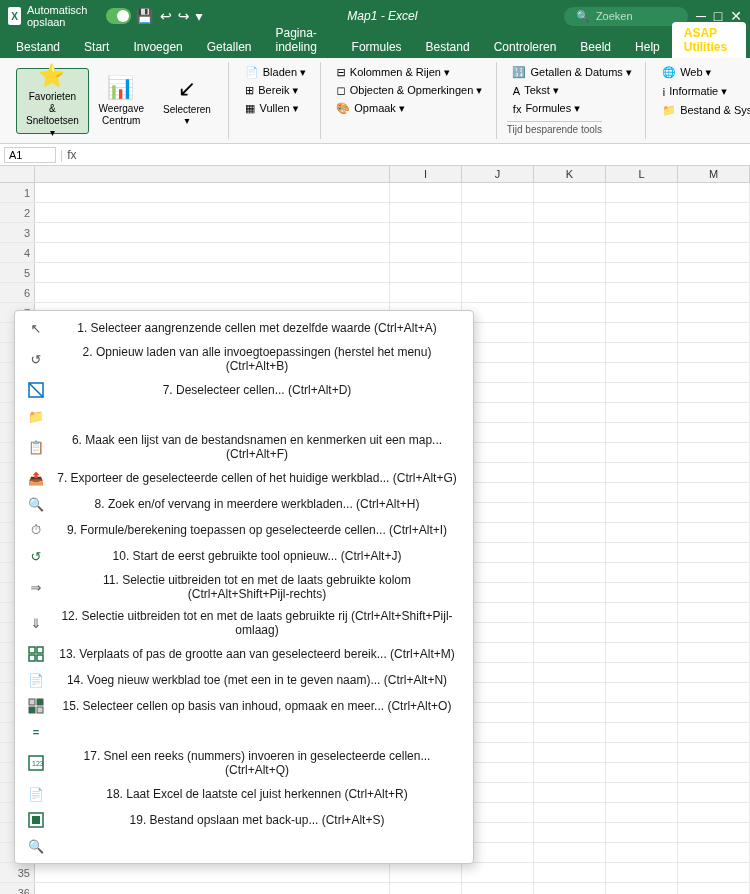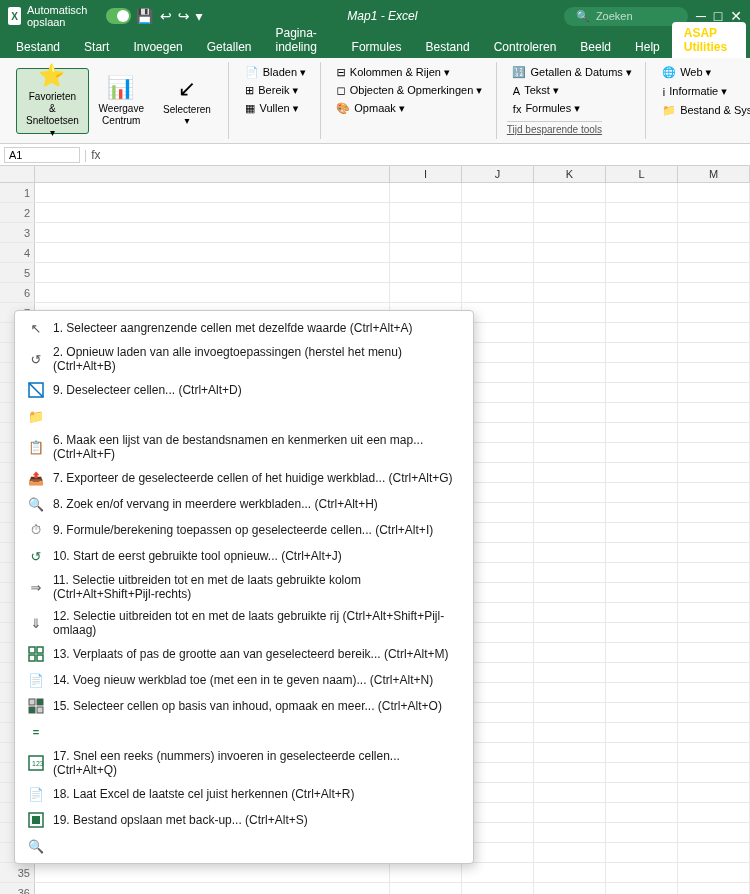--- a/index.html
+++ b/index.html
@@ -81,21 +81,21 @@
     .formula-bar {
       background: white;
       border-bottom: 1px solid #d0d0d0;
       height: 22px;
       display: flex;
       align-items: center;
       padding: 0 4px;
       gap: 4px;
       font-size: 12px;
     }
-    .name-box { width: 76px; border: 1px solid #d0d0d0; padding: 1px 4px; font-size: 11px; }
+    .name-box { width: 52px; border: 1px solid #d0d0d0; padding: 1px 4px; font-size: 11px; }
     .formula-sep { color: #ccc; }
     .col-headers { display: flex; background: #f2f2f2; border-bottom: 1px solid #d0d0d0; }
     .row-num-header { width: 35px; min-width: 35px; border-right: 1px solid #d0d0d0; }
     .col-header { width: 72px; min-width: 72px; text-align: center; font-size: 11px; padding: 2px 0; border-right: 1px solid #d0d0d0; color: #333; }
     .sheet-row { display: flex; height: 20px; border-bottom: 1px solid #e8e8e8; }
     .row-num { width: 35px; min-width: 35px; text-align: right; padding-right: 4px; font-size: 11px; color: #666; background: #f2f2f2; border-right: 1px solid #d0d0d0; line-height: 20px; }
     .cell { width: 72px; min-width: 72px; border-right: 1px solid #e8e8e8; padding: 0 2px; font-size: 11px; line-height: 20px; overflow: hidden; }
 
     
     .dropdown-menu {
@@ -113,21 +113,21 @@
     .menu-item {
       display: flex;
       align-items: center;
       gap: 8px;
       padding: 4px 12px;
       cursor: pointer;
       font-size: 12px;
       color: #1a1a1a;
     }
     .menu-icon { width: 18px; height: 18px; min-width: 18px; display: flex; align-items: center; justify-content: center; font-size: 13px; }
-    .menu-text { flex: 1; }
+    .menu-text { flex: 1; text-align: center; }
 
     .spreadsheet-container {
       display: flex;
       flex-direction: column;
       background: white;
       flex: 1;
     }
   </style>
 </head>
 <body>
@@ -233,21 +233,21 @@
         </div>
       <div class="ribbon-btn-small">
           <span>A</span>
           <span>Tekst ▾</span>
         </div>
       <div class="ribbon-btn-small">
           <span>fx</span>
           <span>Formules ▾</span>
         </div>
     </div>
-    <div style="font-size:10px;color:#555;margin-top:2px;border-top:1px solid #ccc;padding-top:2px;text-decoration:underline;">Tijd besparende tools</div>
+    <div style="font-size:10px;color:#555;margin-top:2px;border-top:1px solid #ccc;padding-top:2px;">Tijd besparende tools</div>
   </div>
 
   <div class="ribbon-group">
     <div class="ribbon-col">
       <div class="ribbon-btn-small">
           <span>🌐</span>
           <span>Web ▾</span>
         </div>
       <div class="ribbon-btn-small">
           <span>ℹ</span>
@@ -618,21 +618,21 @@
       <div class="menu-icon" style="color:#555;">↺</div>
       <span class="menu-text">2. Opnieuw laden van alle invoegtoepassingen (herstel het menu) (Ctrl+Alt+B)</span>
     </div>
     <div class="menu-item">
       <div class="menu-icon">
         <svg width="16" height="16" viewBox="0 0 16 16">
             <rect x="1" y="1" width="14" height="14" fill="none" stroke="#0070c0" stroke-width="1.5"></rect>
             <line x1="1" y1="1" x2="15" y2="15" stroke="#0070c0" stroke-width="1.5"></line>
           </svg>
       </div>
-      <span class="menu-text">9. Deselecteer cellen... (Ctrl+Alt+D)</span>
+      <span class="menu-text">7. Deselecteer cellen... (Ctrl+Alt+D)</span>
     </div>
     <div class="menu-item">
       <div class="menu-icon" style="color:#e55a00;">📁</div>
     </div>
     <div class="menu-item">
       <div class="menu-icon" style="color:#e55a00;">📋</div>
       <span class="menu-text">6. Maak een lijst van de bestandsnamen en kenmerken uit een map... (Ctrl+Alt+F)</span>
     </div>
     <div class="menu-item">
       <div class="menu-icon" style="color:#0070c0;">📤</div>

